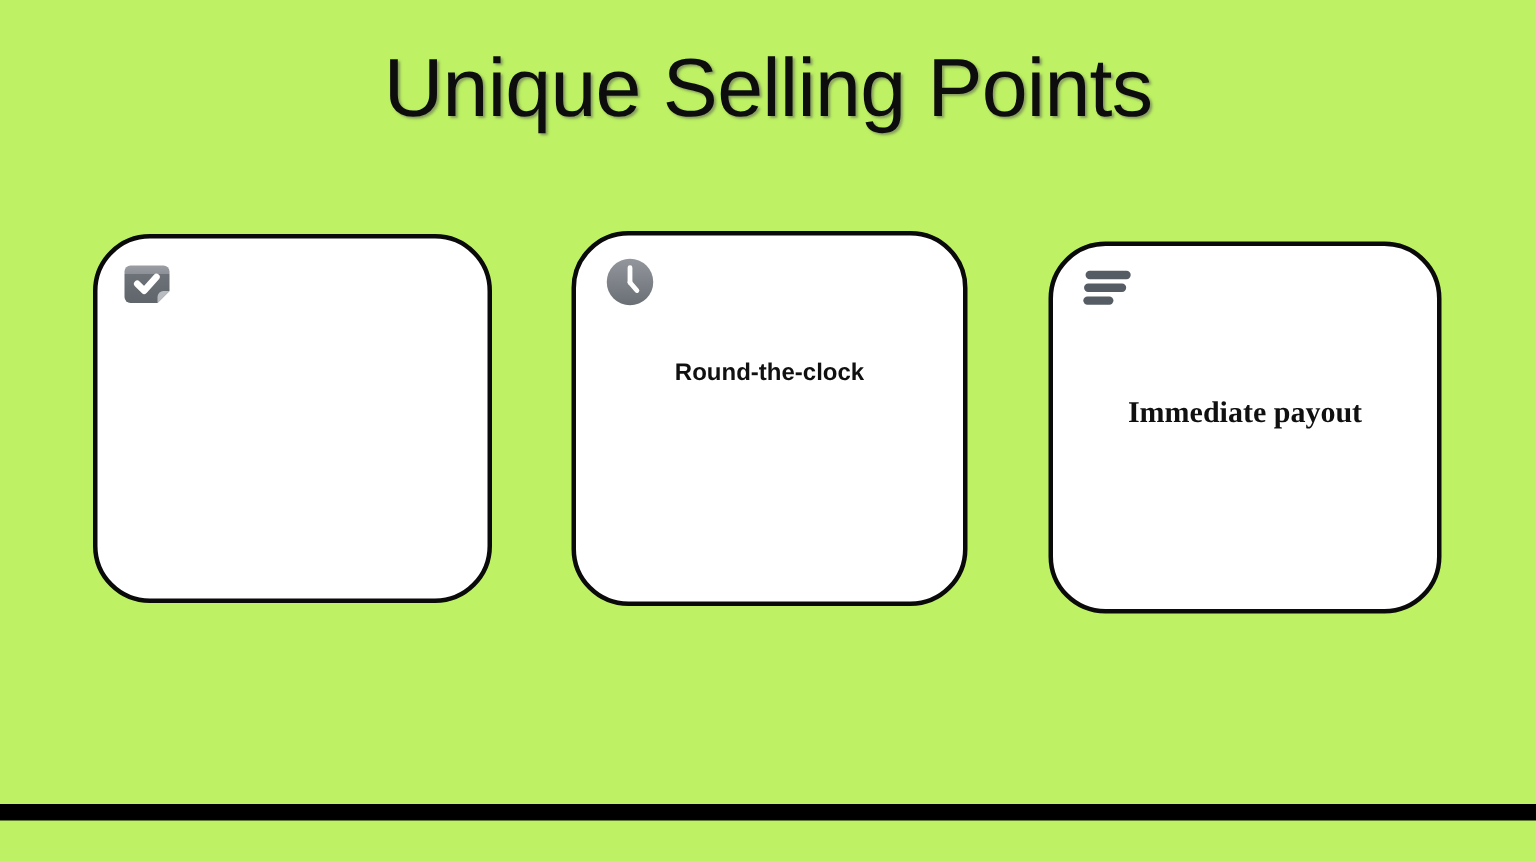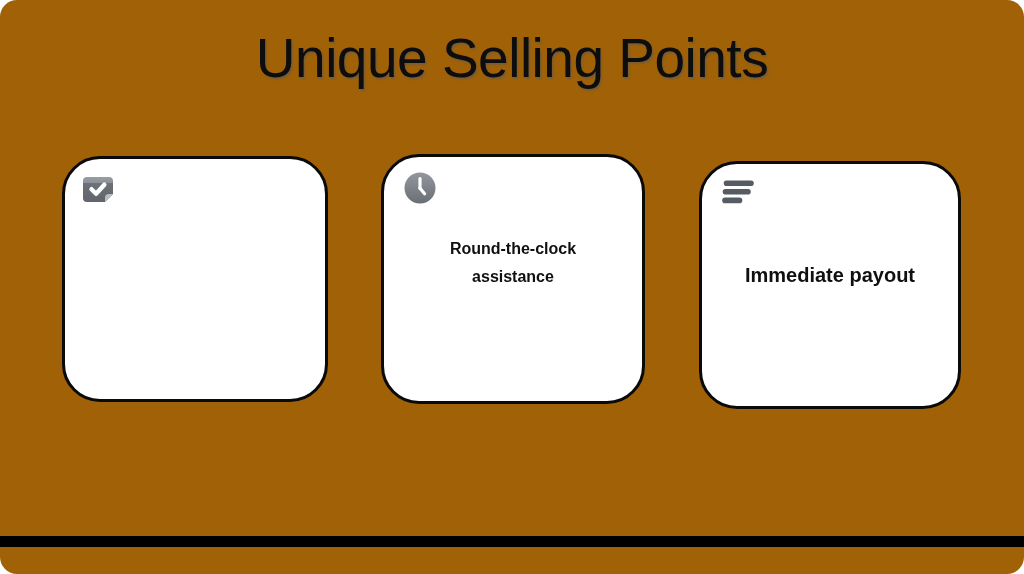--- a/index.html
+++ b/index.html
@@ -13,22 +13,21 @@
     height: 574px;
     overflow: hidden;
     font-family: "Liberation Sans", sans-serif;
     position: relative;
   }
 
   #slide {
     position: relative;
     width: 1024px;
     height: 574px;
-    background: #a16207;
-    border-radius: 17px;
+    background: #bef264;
   }
 
   
   .slide-title {
     position: absolute;
     left: 0;
     top: 26px;
     width: 1024px;
     text-align: center;
     font-size: 55px;
@@ -43,21 +42,21 @@
   
   .card {
     position: absolute;
     background: #ffffff;
     border: 3px solid #0a0a0a;
     border-radius: 38px;
     box-sizing: border-box;
   }
   #card-0 { left: 62px;  top: 156px; width: 266px; height: 246px; }
   #card-1 { left: 381px; top: 154px; width: 264px; height: 250px; }
-  #card-2 { left: 699px; top: 161px; width: 262px; height: 248px; }
+  #card-2 { left: 699px; top: 161px; width: 262px; height: 248px; font-family: Liberation Serif, serif; }
 
   .card-text {
     position: absolute;
     left: 8px;
     right: 8px;
     text-align: center;
     font-weight: bold;
     color: #101010;
     line-height: 1.72;
   }
@@ -121,21 +120,20 @@
             <stop offset="100%" stop-color="#6a6f75"></stop>
           </linearGradient>
         </defs>
         <circle cx="21" cy="21" r="15.5" fill="url(#g1)"></circle>
         <path d="M21,11.5 v9.8" fill="none" stroke="#ffffff" stroke-width="3.2" stroke-linecap="round"></path>
         <path d="M21,21.3 l4.6,5.4" fill="none" stroke="#ffffff" stroke-width="3.2" stroke-linecap="round"></path>
       </svg>
     </div>
     <div class="card-text">
       <div>Round-the-clock</div>
-      <div>assistance</div>
     </div>
   </div>
 
   <div class="card" id="card-2">
     <div class="card-icon">
       <svg viewBox="0 0 42 42" xmlns="http://www.w3.org/2000/svg">
         <path d="M10.5,8.5 h22.5 a2.6,2.6 0 0 1 0,5.6 h-24.5 a2.6,2.6 0 0 1 0,-5.6 z" fill="#565c63"></path>
         <path d="M9.5,17.0 h20.5 a2.6,2.6 0 0 1 0,5.6 h-22.5 a2.6,2.6 0 0 1 0,-5.6 z" fill="#565c63"></path>
         <path d="M9.0,25.6 h12.5 a2.6,2.6 0 0 1 0,5.6 h-14.5 a2.6,2.6 0 0 1 0,-5.6 z" fill="#565c63"></path>
       </svg>

